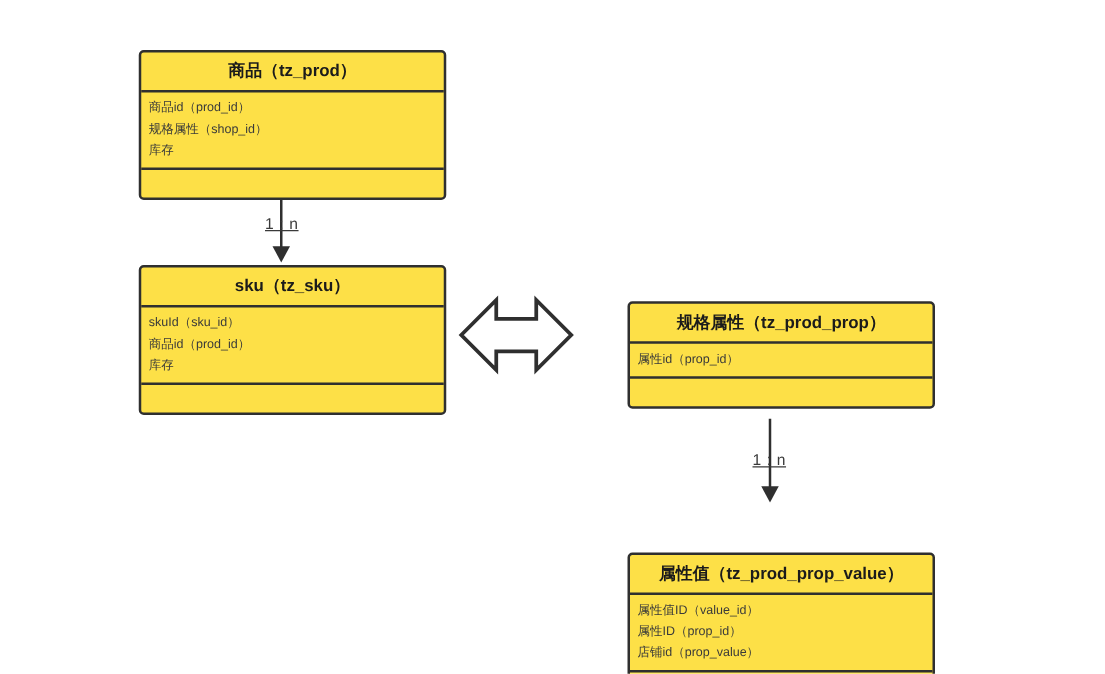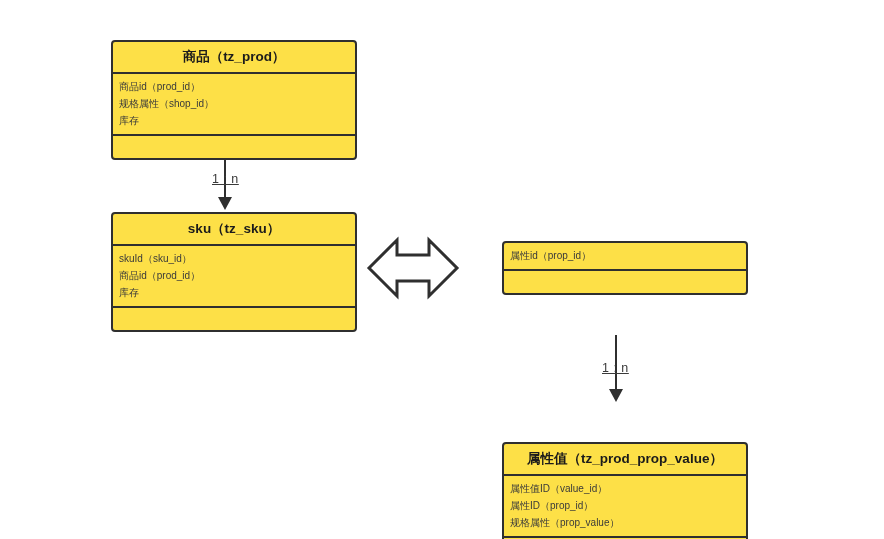--- a/index.html
+++ b/index.html
@@ -128,32 +128,33 @@
     <div class="entity-title">sku（tz_sku）</div>
     <div class="entity-attrs">
       <div class="attr-row">skuId（sku_id）</div>
       <div class="attr-row">商品id（prod_id）</div>
       <div class="attr-row">库存</div>
     </div>
     <div class="entity-footer"></div>
   </div>
 
   <div class="entity" id="box-prod-prop">
+    <div class="entity-title">规格属性（tz_prod_prop）</div>
     <div class="entity-attrs">
       <div class="attr-row">属性id（prop_id）</div>
     </div>
     <div class="entity-footer"></div>
   </div>
 
   <div class="entity" id="box-prod-prop-value">
     <div class="entity-title">属性值（tz_prod_prop_value）</div>
     <div class="entity-attrs">
       <div class="attr-row">属性值ID（value_id）</div>
       <div class="attr-row">属性ID（prop_id）</div>
-      <div class="attr-row">规格属性（prop_value）</div>
+      <div class="attr-row">店铺id（prop_value）</div>
     </div>
     <div class="entity-footer"></div>
   </div>
 
   <div class="connector" id="conn-prod-sku">
     <div class="conn-line"></div>
     <div class="conn-arrowhead"></div>
     <div class="conn-label">1 : n</div>
   </div>
 

